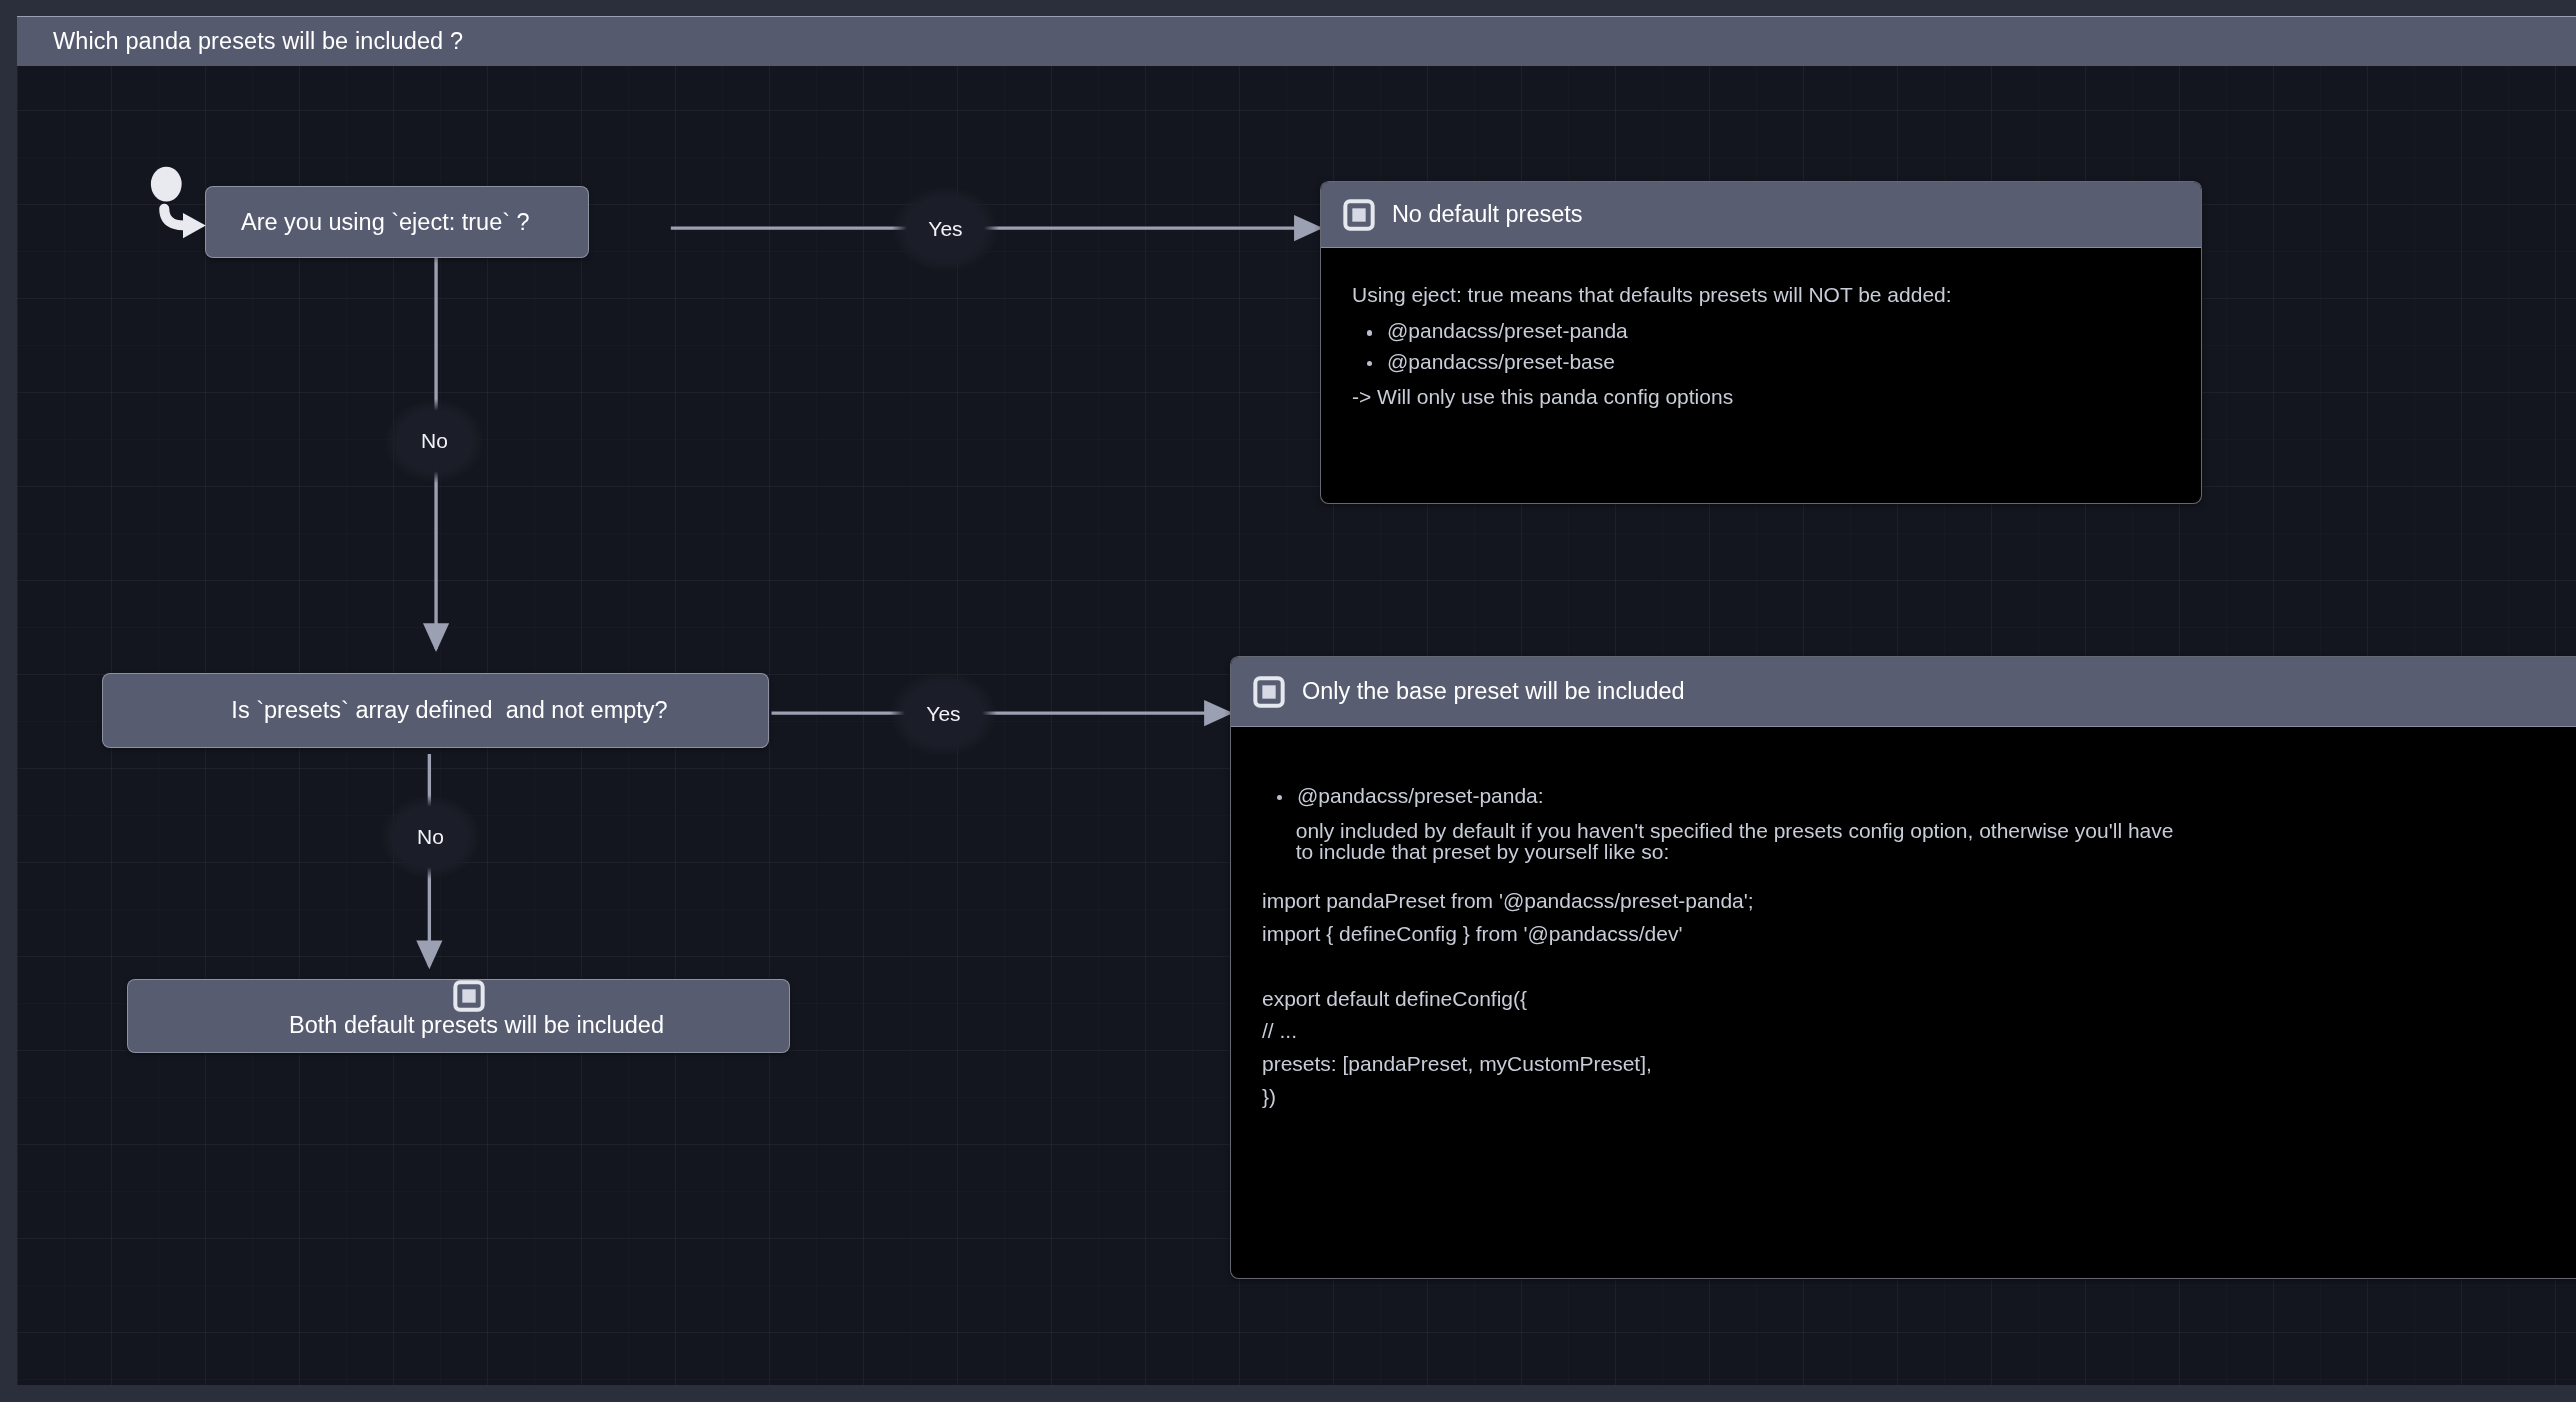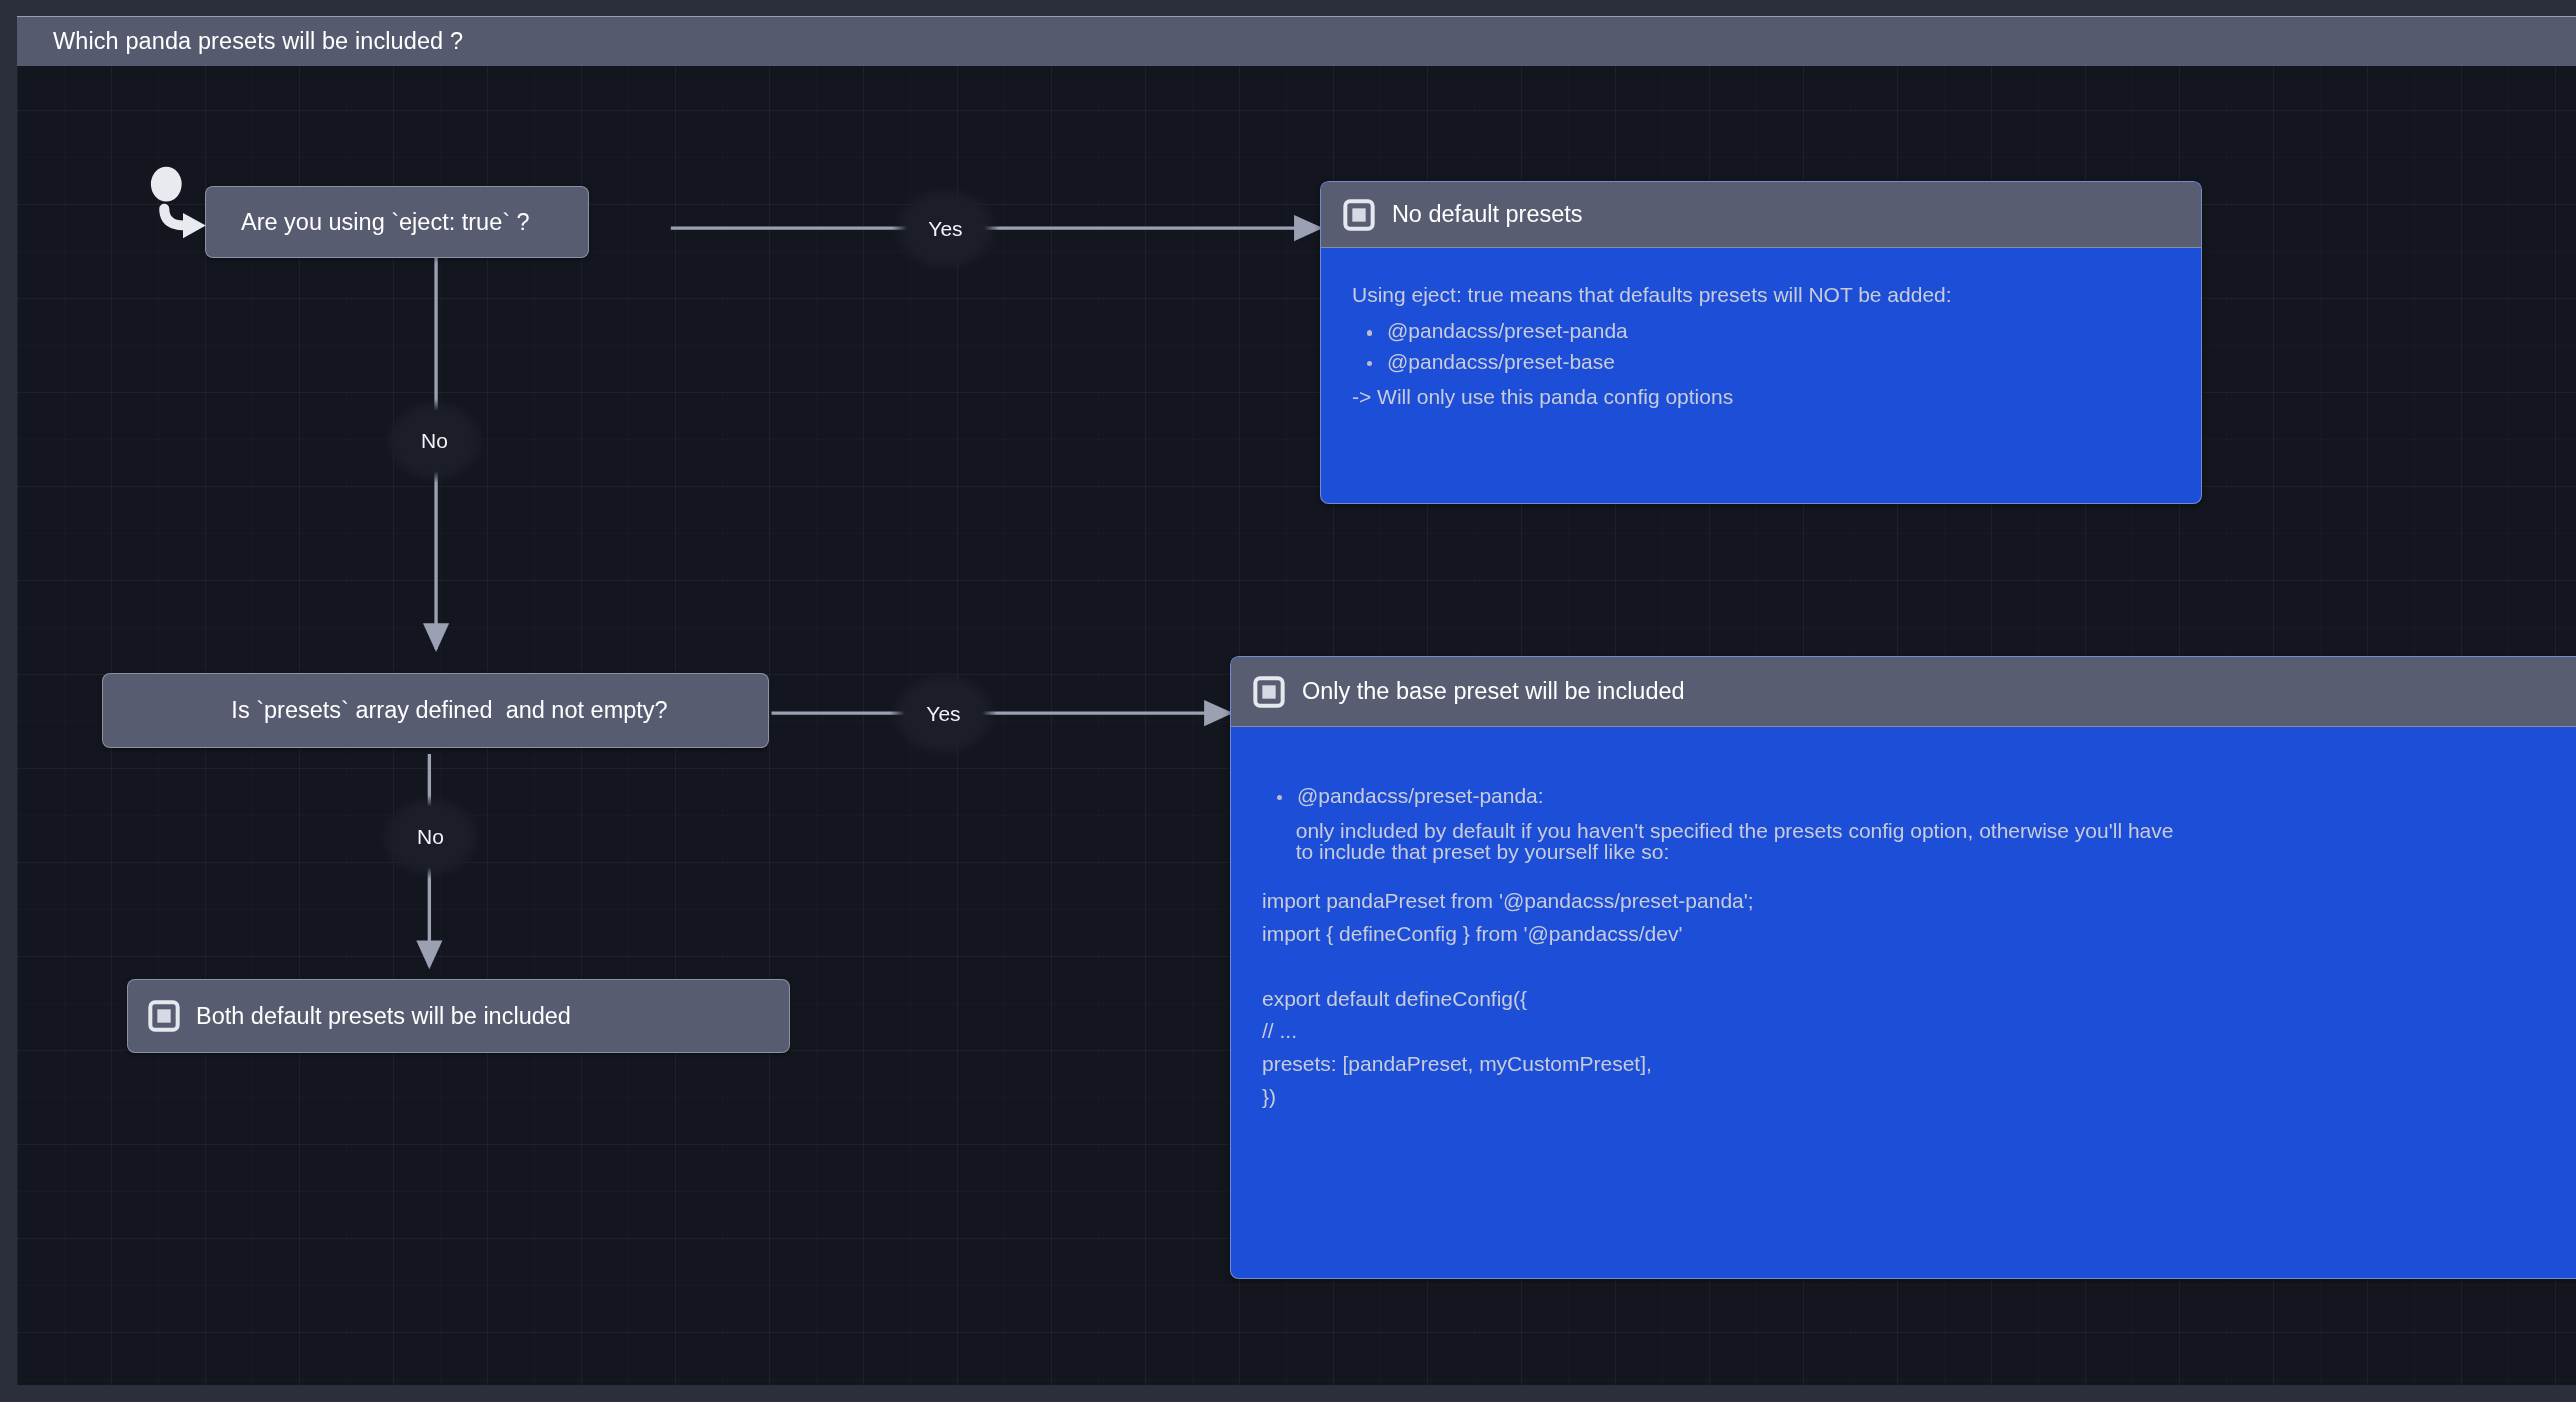--- a/index.html
+++ b/index.html
@@ -99,21 +99,21 @@
     font-size: 21px;
     background: radial-gradient(closest-side, #1b1d28 72%, rgba(27,29,40,0.0) 100%);
   }
 
   
   .card {
     position: absolute;
     z-index: 20;
     border: 0.7px solid rgba(185,190,208,0.55);
     border-radius: 8.7px;
-    background: #1d4ed8;
+    background: #000000;
     overflow: hidden;
     box-shadow: 0 2px 6.7px rgba(0,0,0,0.4);
   }
   .card-header {
     background: #595d71;
     display: flex; align-items: center;
     padding: 0 21.5px;
     border-bottom: 0.7px solid rgba(185,190,208,0.5);
   }
   .card-header .card-title {
@@ -210,21 +210,21 @@
   </div>
 
   <div class="edge-label" style="left:380px; top:795px; width:101px; height:84px;">
     <span>No</span>
   </div>
 
   <div class="edge-label" style="left:890px; top:671px; width:107px; height:86px;">
     <span>Yes</span>
   </div>
 
-  <div class="node box with-icon" style="left:127px; top:979px; width:663px; height:74px;">
+  <div class="node box with-icon" style="left:127px; top:979px; width:663px; height:74px;flex-direction:column;">
     <svg class="sq-icon" width="32" height="32" viewBox="0 0 48 48">
       <rect x="3.5" y="3.5" width="41" height="41" rx="7" ry="7" fill="none" stroke="#e6e8ef" stroke-width="6"></rect>
       <rect x="14" y="14" width="20" height="20" fill="#d7dae4"></rect>
     </svg>
     <span class="box-text">Both default presets will be included</span>
   </div>
 
   <div class="card" style="left:1320px; top:181px; width:882px; height:323px;">
     <div class="card-header" style="height:66px;">
       <svg class="sq-icon" width="32" height="32" viewBox="0 0 48 48">

